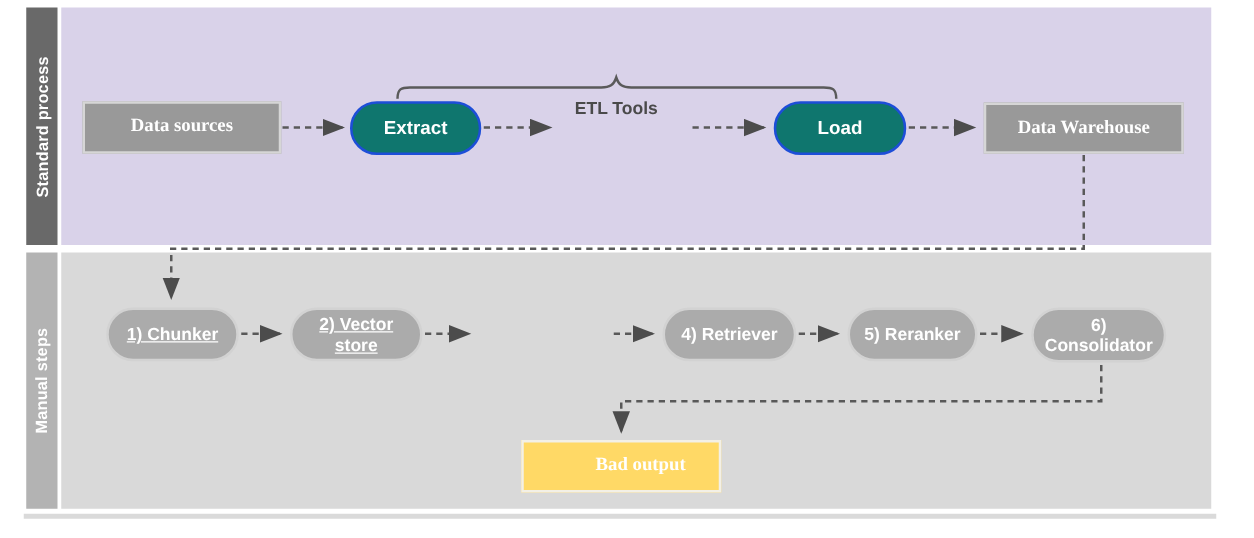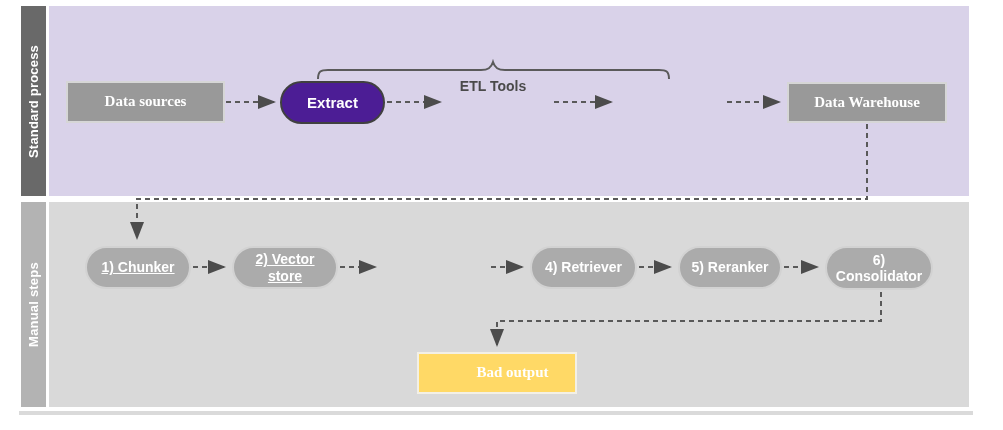--- a/index.html
+++ b/index.html
@@ -15,21 +15,21 @@
   .body-top{position:absolute;left:49px;top:6px;width:920px;height:190px;background:#d9d2e9;}
   .body-bottom{position:absolute;left:49px;top:202px;width:920px;height:205px;background:#d9d9d9;}
   .separator{position:absolute;left:19px;top:411px;width:954px;height:4px;background:#dadada;}
 
   
   .node{position:absolute;display:flex;align-items:center;justify-content:center;
     text-align:center;color:#ffffff;font-weight:bold;box-sizing:border-box;line-height:1.15;}
   .rect{font-size:15px;font-family:Liberation Serif, serif;}
   .gray-rect{background:#999999;border:2px solid #d6d6d6;}
   .pill{border-radius:24px;font-size:15px;}
-  .pink{background:#4c1d95;border:2px solid #404040;}
+  .pink{background:#0f766e;border:2px solid #1d4ed8;}
   .gray-pill{background:#ababab;border:2px solid #d2d2d2;font-size:14px;padding:0 8px;}
   .yellow-rect{background:#ffd966;border:2px solid #f3f0e6;font-size:15px;padding-left:31px;}
 
   .n-datasources{left:66px;top:81px;width:159px;height:42px;}
   .n-extract{left:280px;top:81px;width:105px;height:43px;}
   .n-transform{left:448px;top:81px;width:104px;height:43px;}
   .n-load{left:619px;top:81px;width:106px;height:43px;}
   .n-warehouse{left:787px;top:82px;width:160px;height:41px;}
   .n-chunker{left:85px;top:246px;width:106px;height:43px;text-decoration:underline;}
   .n-vectorstore{left:232px;top:246px;width:106px;height:43px;text-decoration:underline;}
@@ -78,20 +78,21 @@
       <path d="M784,267 H817" marker-end="url(#arr)"></path>
       <path d="M881,292 V321 H497 V345" marker-end="url(#arr)"></path>
     </g>
     <path d="M318,79 C318,71 321,70 328,70 L481,70 C488,70 491,68 493,62 C495,68 498,70 505,70 L659,70 C666,70 669,71 669,79" stroke="#5a5a5a" stroke-width="2" fill="none"></path>
   </svg>
 
   <div class="bracket-label">ETL Tools</div>
 
   <div class="node rect gray-rect n-datasources">Data sources</div>
   <div class="node pill pink n-extract">Extract</div>
+  <div class="node pill pink n-load">Load</div>
   <div class="node rect gray-rect n-warehouse">Data Warehouse</div>
 
   <div class="node pill gray-pill n-chunker">1) Chunker</div>
   <div class="node pill gray-pill n-vectorstore">2) Vector store</div>
   <div class="node pill gray-pill n-retriever">4) Retriever</div>
   <div class="node pill gray-pill n-reranker">5) Reranker</div>
   <div class="node pill gray-pill n-consolidator">6) Consolidator</div>
   <div class="node rect yellow-rect n-badoutput">Bad output</div>
 
   <div class="separator"></div>

